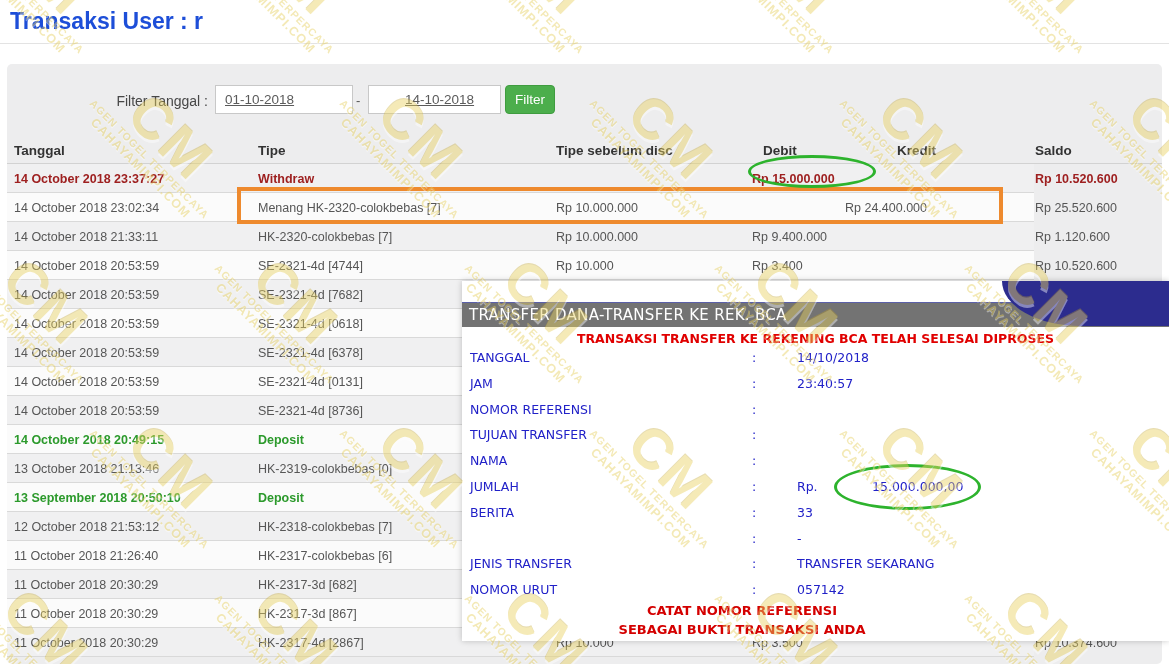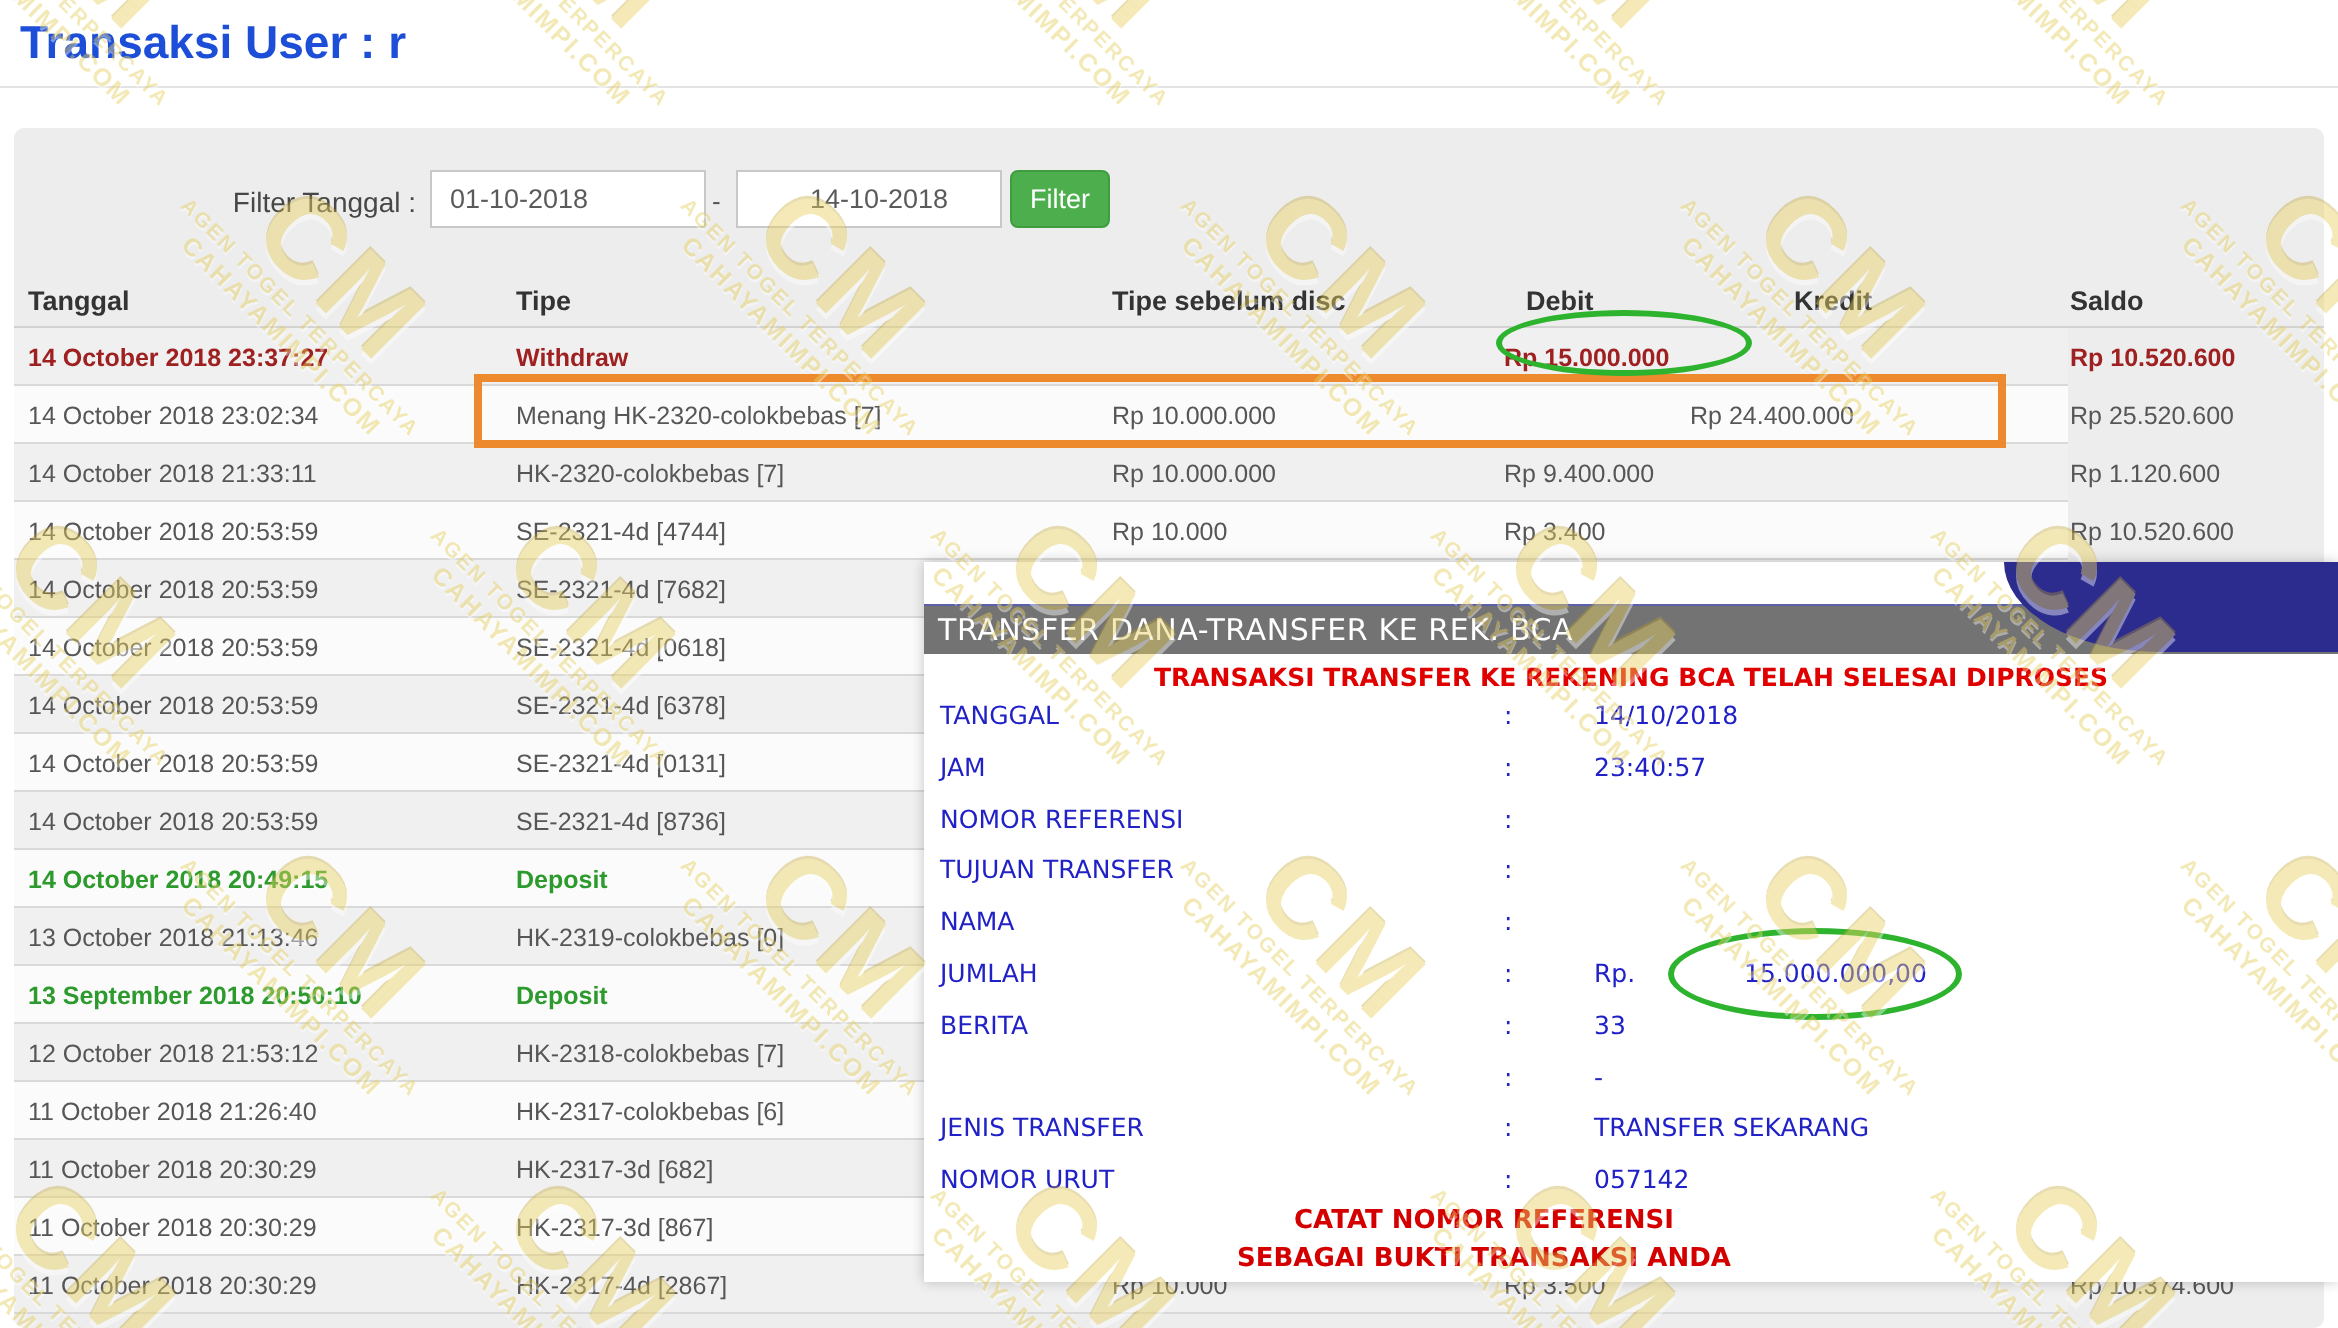--- a/index.html
+++ b/index.html
@@ -8,21 +8,21 @@
 
   
   .page-title { position:absolute; left:10px; top:8px; font-size:23px; font-weight:bold; color:#1d4ed8; }
   .title-rule { position:absolute; left:0; top:43px; width:1169px; height:0; border-top:1px solid #e3e3e3; }
 
   
   .panel { position:absolute; left:7px; top:64px; width:1155px; height:600px; background:#ededee; border-radius:5px; }
 
   
   .filter-label { position:absolute; left:0; top:93px; width:208px; text-align:right; font-size:14px; color:#474747; }
-  .date-input { position:absolute; top:85px; height:29px; border:1px solid #c8c8c8; border-radius:0; background:#fff; color:#5a5a5a; font-size:13.5px; padding:0 9px; font-family:"Liberation Sans", sans-serif; }
+  .date-input { position:absolute; top:85px; height:29px; border:1px solid #c8c8c8; border-radius:0; background:#fff; color:#5a5a5a; font-size:13.5px; padding:0 9px; font-family:"Liberation Sans", sans-serif;text-decoration:underline; }
   #date-from { left:215px; width:138px; }
   #date-to   { left:368px; width:133px;padding-left:36px; }
   .date-dash { position:absolute; left:356px; top:93px; font-size:13px; color:#555; }
   .filter-btn { position:absolute; left:505px; top:85px; width:50px; height:29px; background:#4cae4c; border:1px solid #3f9c3f; border-radius:4px; color:#fff; font-size:13.5px; cursor:pointer; font-family:"Liberation Sans", sans-serif; }
 
   
   .th { position:absolute; top:143px; font-size:13.5px; font-weight:bold; color:#333; white-space:nowrap; }
   .th-tanggal { left:14px; } .th-tipe { left:258px; } .th-harga { left:556px; }
   .th-debit { left:763px; } .th-kredit { left:897px; } .th-saldo { left:1035px; }
 

